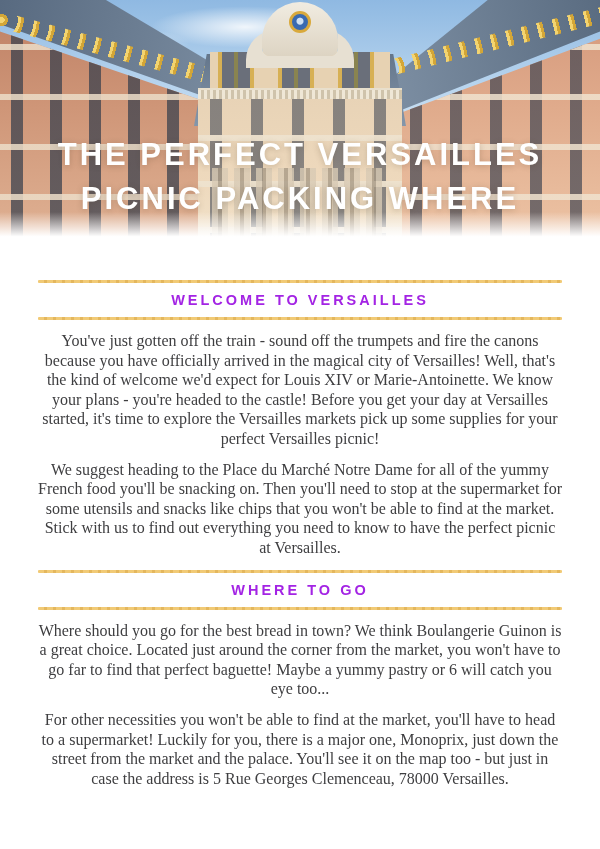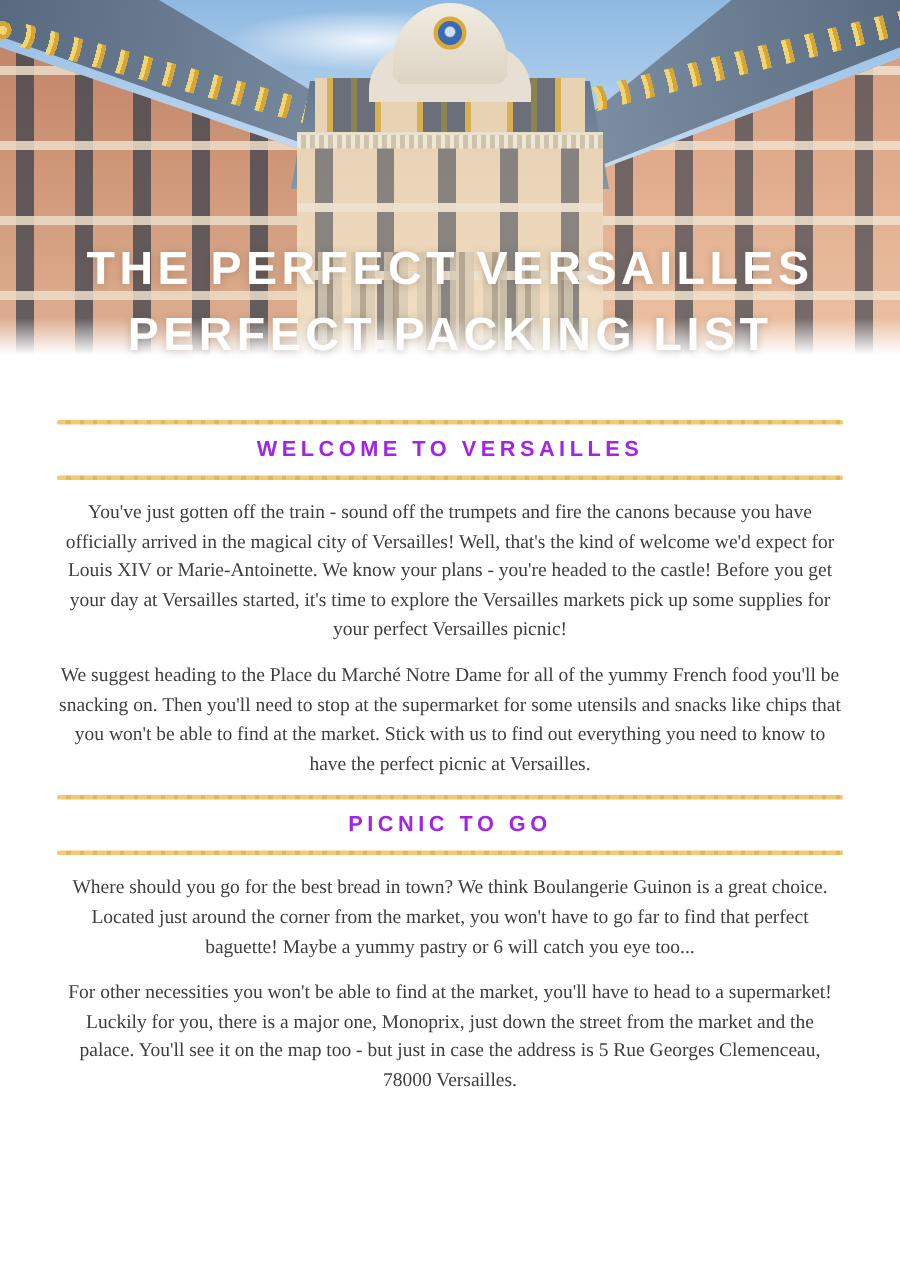--- a/index.html
+++ b/index.html
@@ -67,33 +67,33 @@
     background:radial-gradient(circle at 50% 45%, #cfe0f2 0 3px, #3a6ab0 4px 100%);
     border:3px solid #d9a93c; }
   .colonnade { position:absolute; left:212px; top:168px; width:176px; height:74px; opacity:.8;
     background:repeating-linear-gradient(90deg,#d8cab4 0 6px,#a89a86 6px 10px,#d8cab4 10px 16px, rgba(216,202,180,0) 16px 22px); }
   .hero-fade { position:absolute; left:0; right:0; bottom:0; height:30px;
     background:linear-gradient(180deg, rgba(255,255,255,0), #ffffff 82%); }
 
   .hero-title { position:absolute; left:0; right:0; top:133px; text-align:center;
     font-family:"Liberation Sans", sans-serif; font-weight:bold;
     font-size:31px; letter-spacing:3px; line-height:44px; color:#ffffff;
-    text-shadow:0 1px 6px rgba(80,60,40,.28);margin-top:24px; }
+    text-shadow:0 1px 6px rgba(80,60,40,.28); }
   .hero-title span { display:block; }
 
   
   .content { padding:16px 38px; }
   .gold-line { height:3px; border-radius:1px;
     background:repeating-linear-gradient(90deg,#f1ca76 0 6px,#e4b75d 6px 9px); }
   .section-header { margin-top:22px; }
   .section-header h2 { margin:9px 0; text-align:center;
     font-family:"Liberation Sans", sans-serif; font-weight:bold;
     font-size:14.5px; letter-spacing:3px; color:#a324e4; }
   .content p { margin:11px 0; text-align:center;
-    font-size:13px; line-height:19.6px; color:#3e3e40; }
+    font-size:16px; line-height:19.6px; color:#3e3e40; }
   .section-header.second { margin-top:12px; }
 </style>
 </head>
 <body>
 
 <div class="page">
 
   <div class="hero">
     <div class="sky"></div>
     <div class="cloud c1"></div>
@@ -108,36 +108,36 @@
     <div class="center-block"></div>
     <div class="gold-row"></div>
     <div class="balustrade"></div>
     <div class="pediment">
       <div class="clock"></div>
     </div>
     <div class="colonnade"></div>
     <div class="hero-fade"></div>
     <h1 class="hero-title">
       <span>THE PERFECT VERSAILLES</span>
-      <span>PERFECT PACKING LIST</span>
+      <span>PICNIC PACKING WHERE</span>
     </h1>
   </div>
 
   <div class="content">
 
     <div class="section-header">
       <div class="gold-line"></div>
       <h2>WELCOME TO VERSAILLES</h2>
       <div class="gold-line"></div>
     </div>
     <p>You've just gotten off the train - sound off the trumpets and fire the canons because you have officially arrived in the magical city of Versailles! Well, that's the kind of welcome we'd expect for Louis XIV or Marie-Antoinette. We know your plans - you're headed to the castle! Before you get your day at Versailles started, it's time to explore the Versailles markets pick up some supplies for your perfect Versailles picnic!</p>
     <p>We suggest heading to the Place du Marché Notre Dame for all of the yummy French food you'll be snacking on. Then you'll need to stop at the supermarket for some utensils and snacks like chips that you won't be able to find at the market. Stick with us to find out everything you need to know to have the perfect picnic at Versailles.</p>
 
     <div class="section-header second">
       <div class="gold-line"></div>
-      <h2>PICNIC TO GO</h2>
+      <h2>WHERE TO GO</h2>
       <div class="gold-line"></div>
     </div>
     <p>Where should you go for the best bread in town? We think Boulangerie Guinon is a great choice. Located just around the corner from the market, you won't have to go far to find that perfect baguette! Maybe a yummy pastry or 6 will catch you eye too...</p>
     <p>For other necessities you won't be able to find at the market, you'll have to head to a supermarket! Luckily for you, there is a major one, Monoprix, just down the street from the market and the palace. You'll see it on the map too - but just in case the address is 5 Rue Georges Clemenceau, 78000 Versailles.</p>
 
   </div>
 </div>
 
 </body></html>

